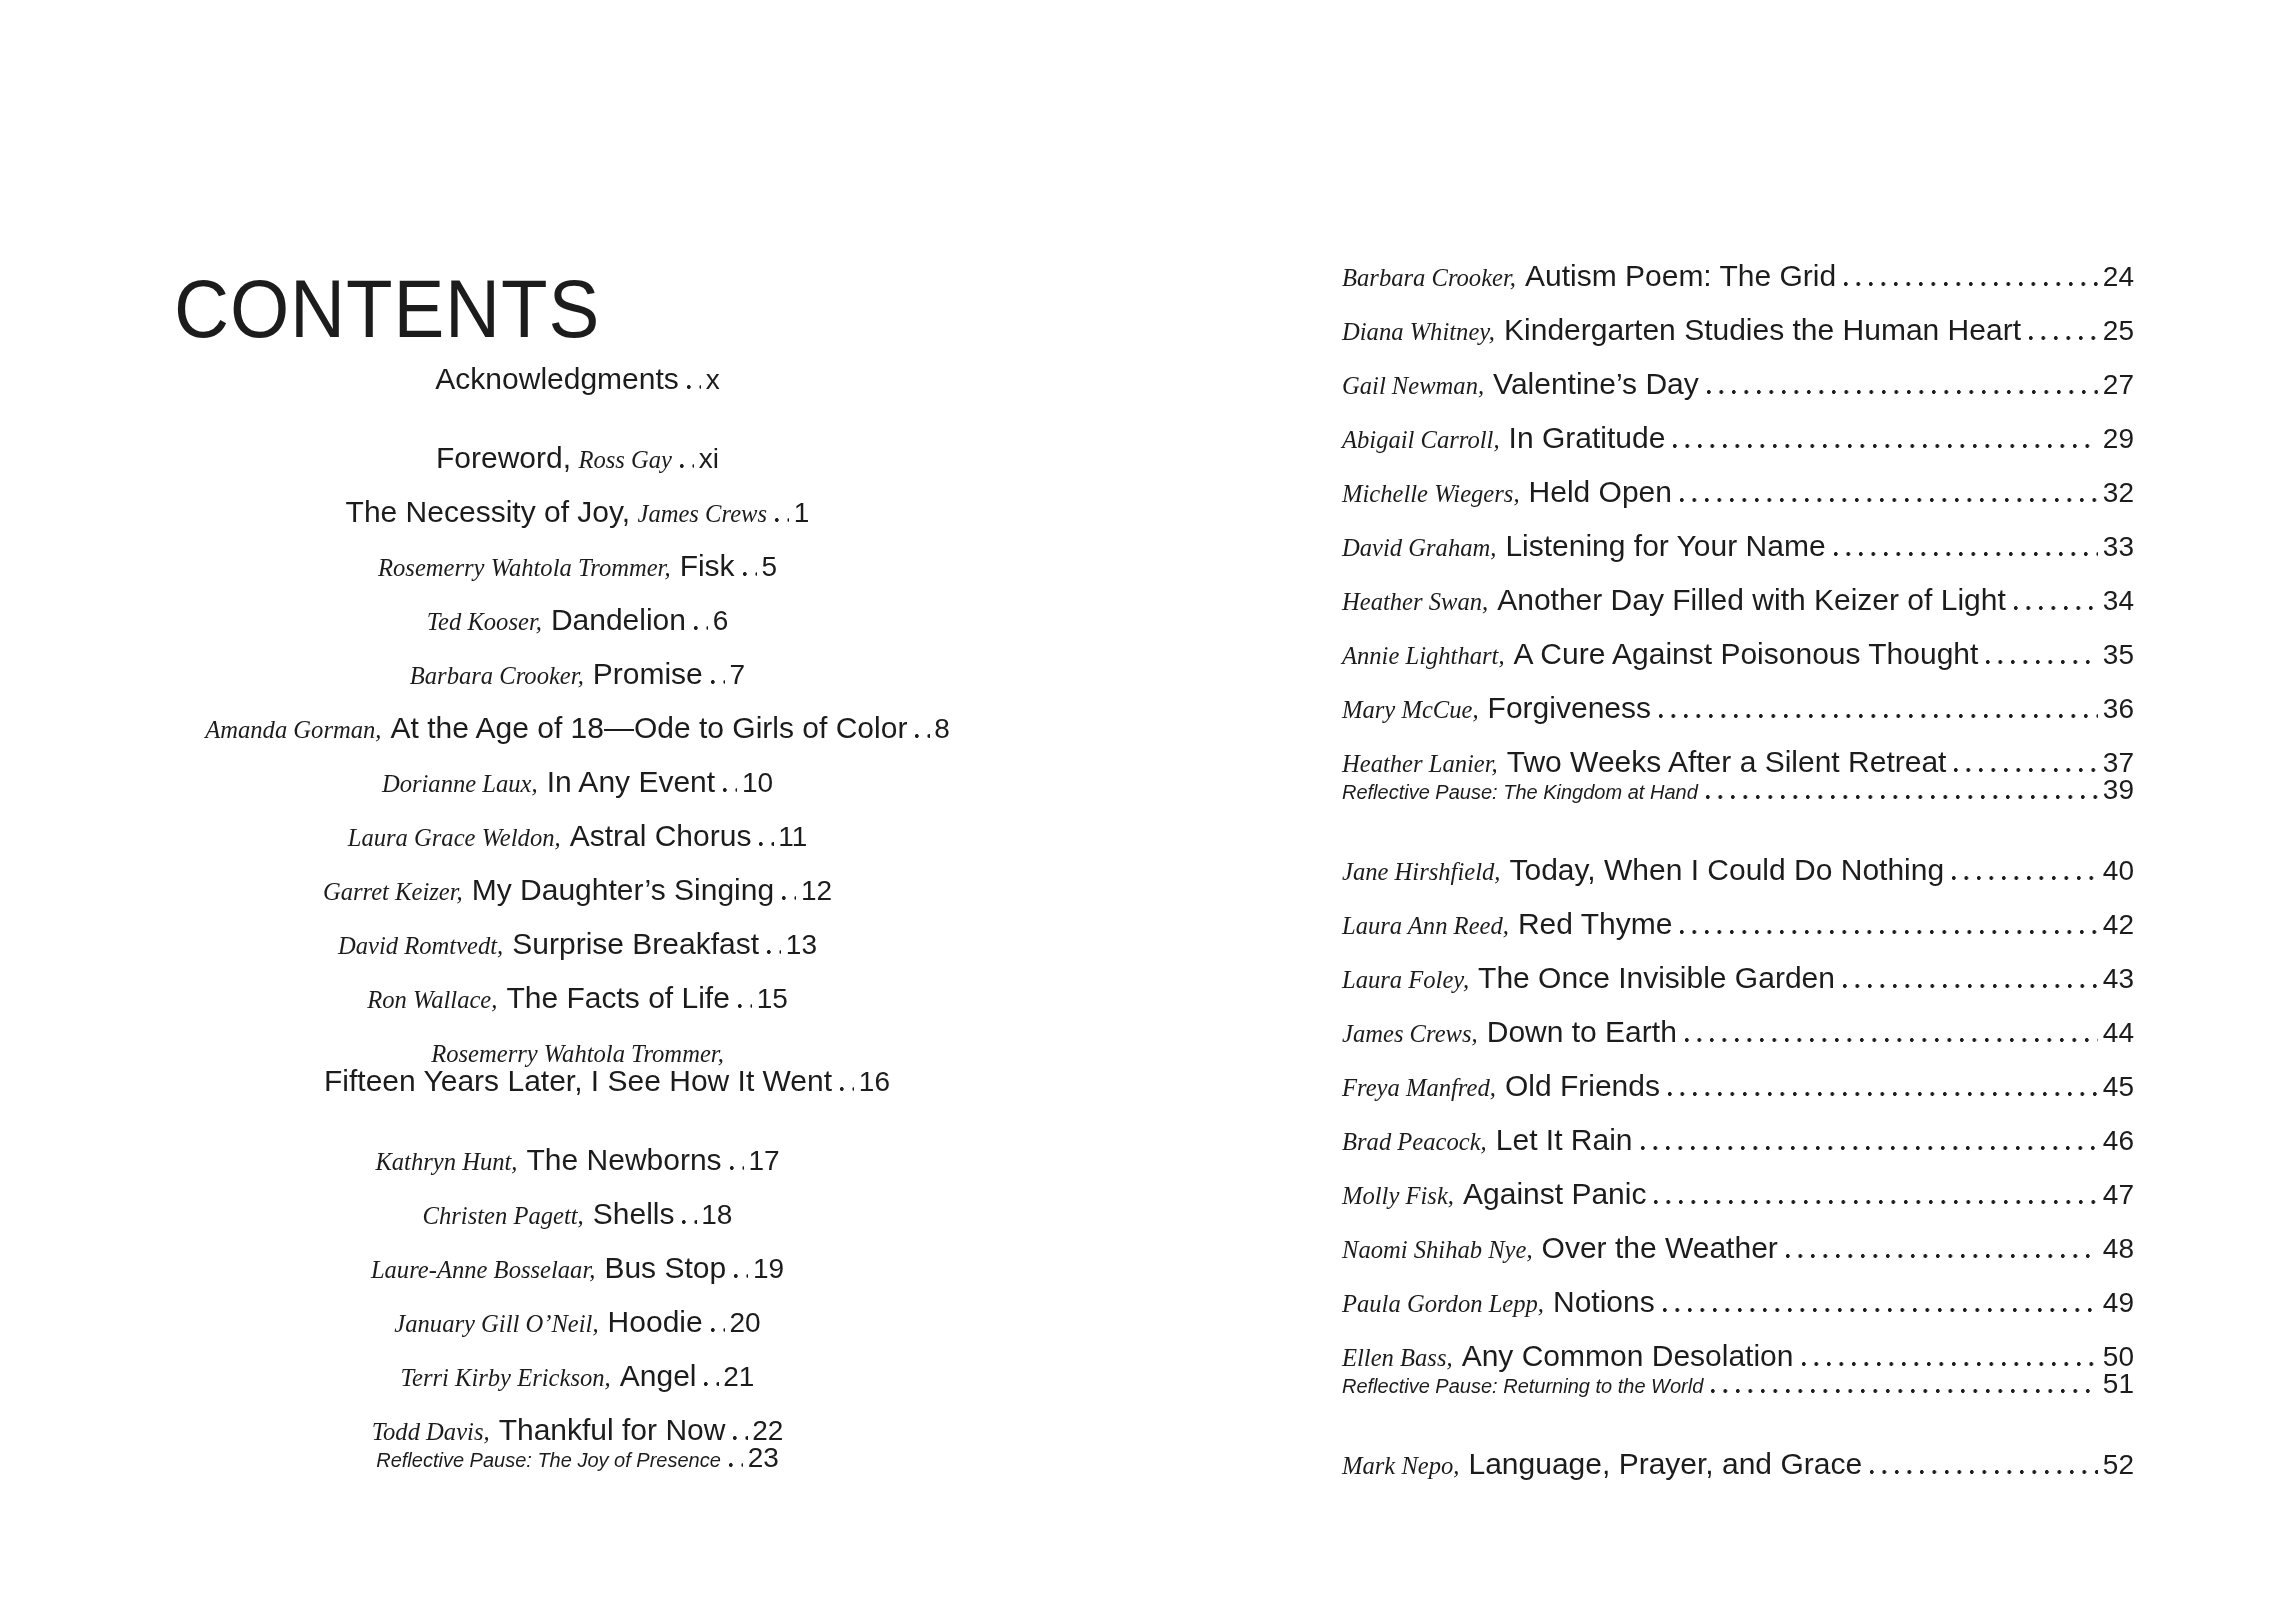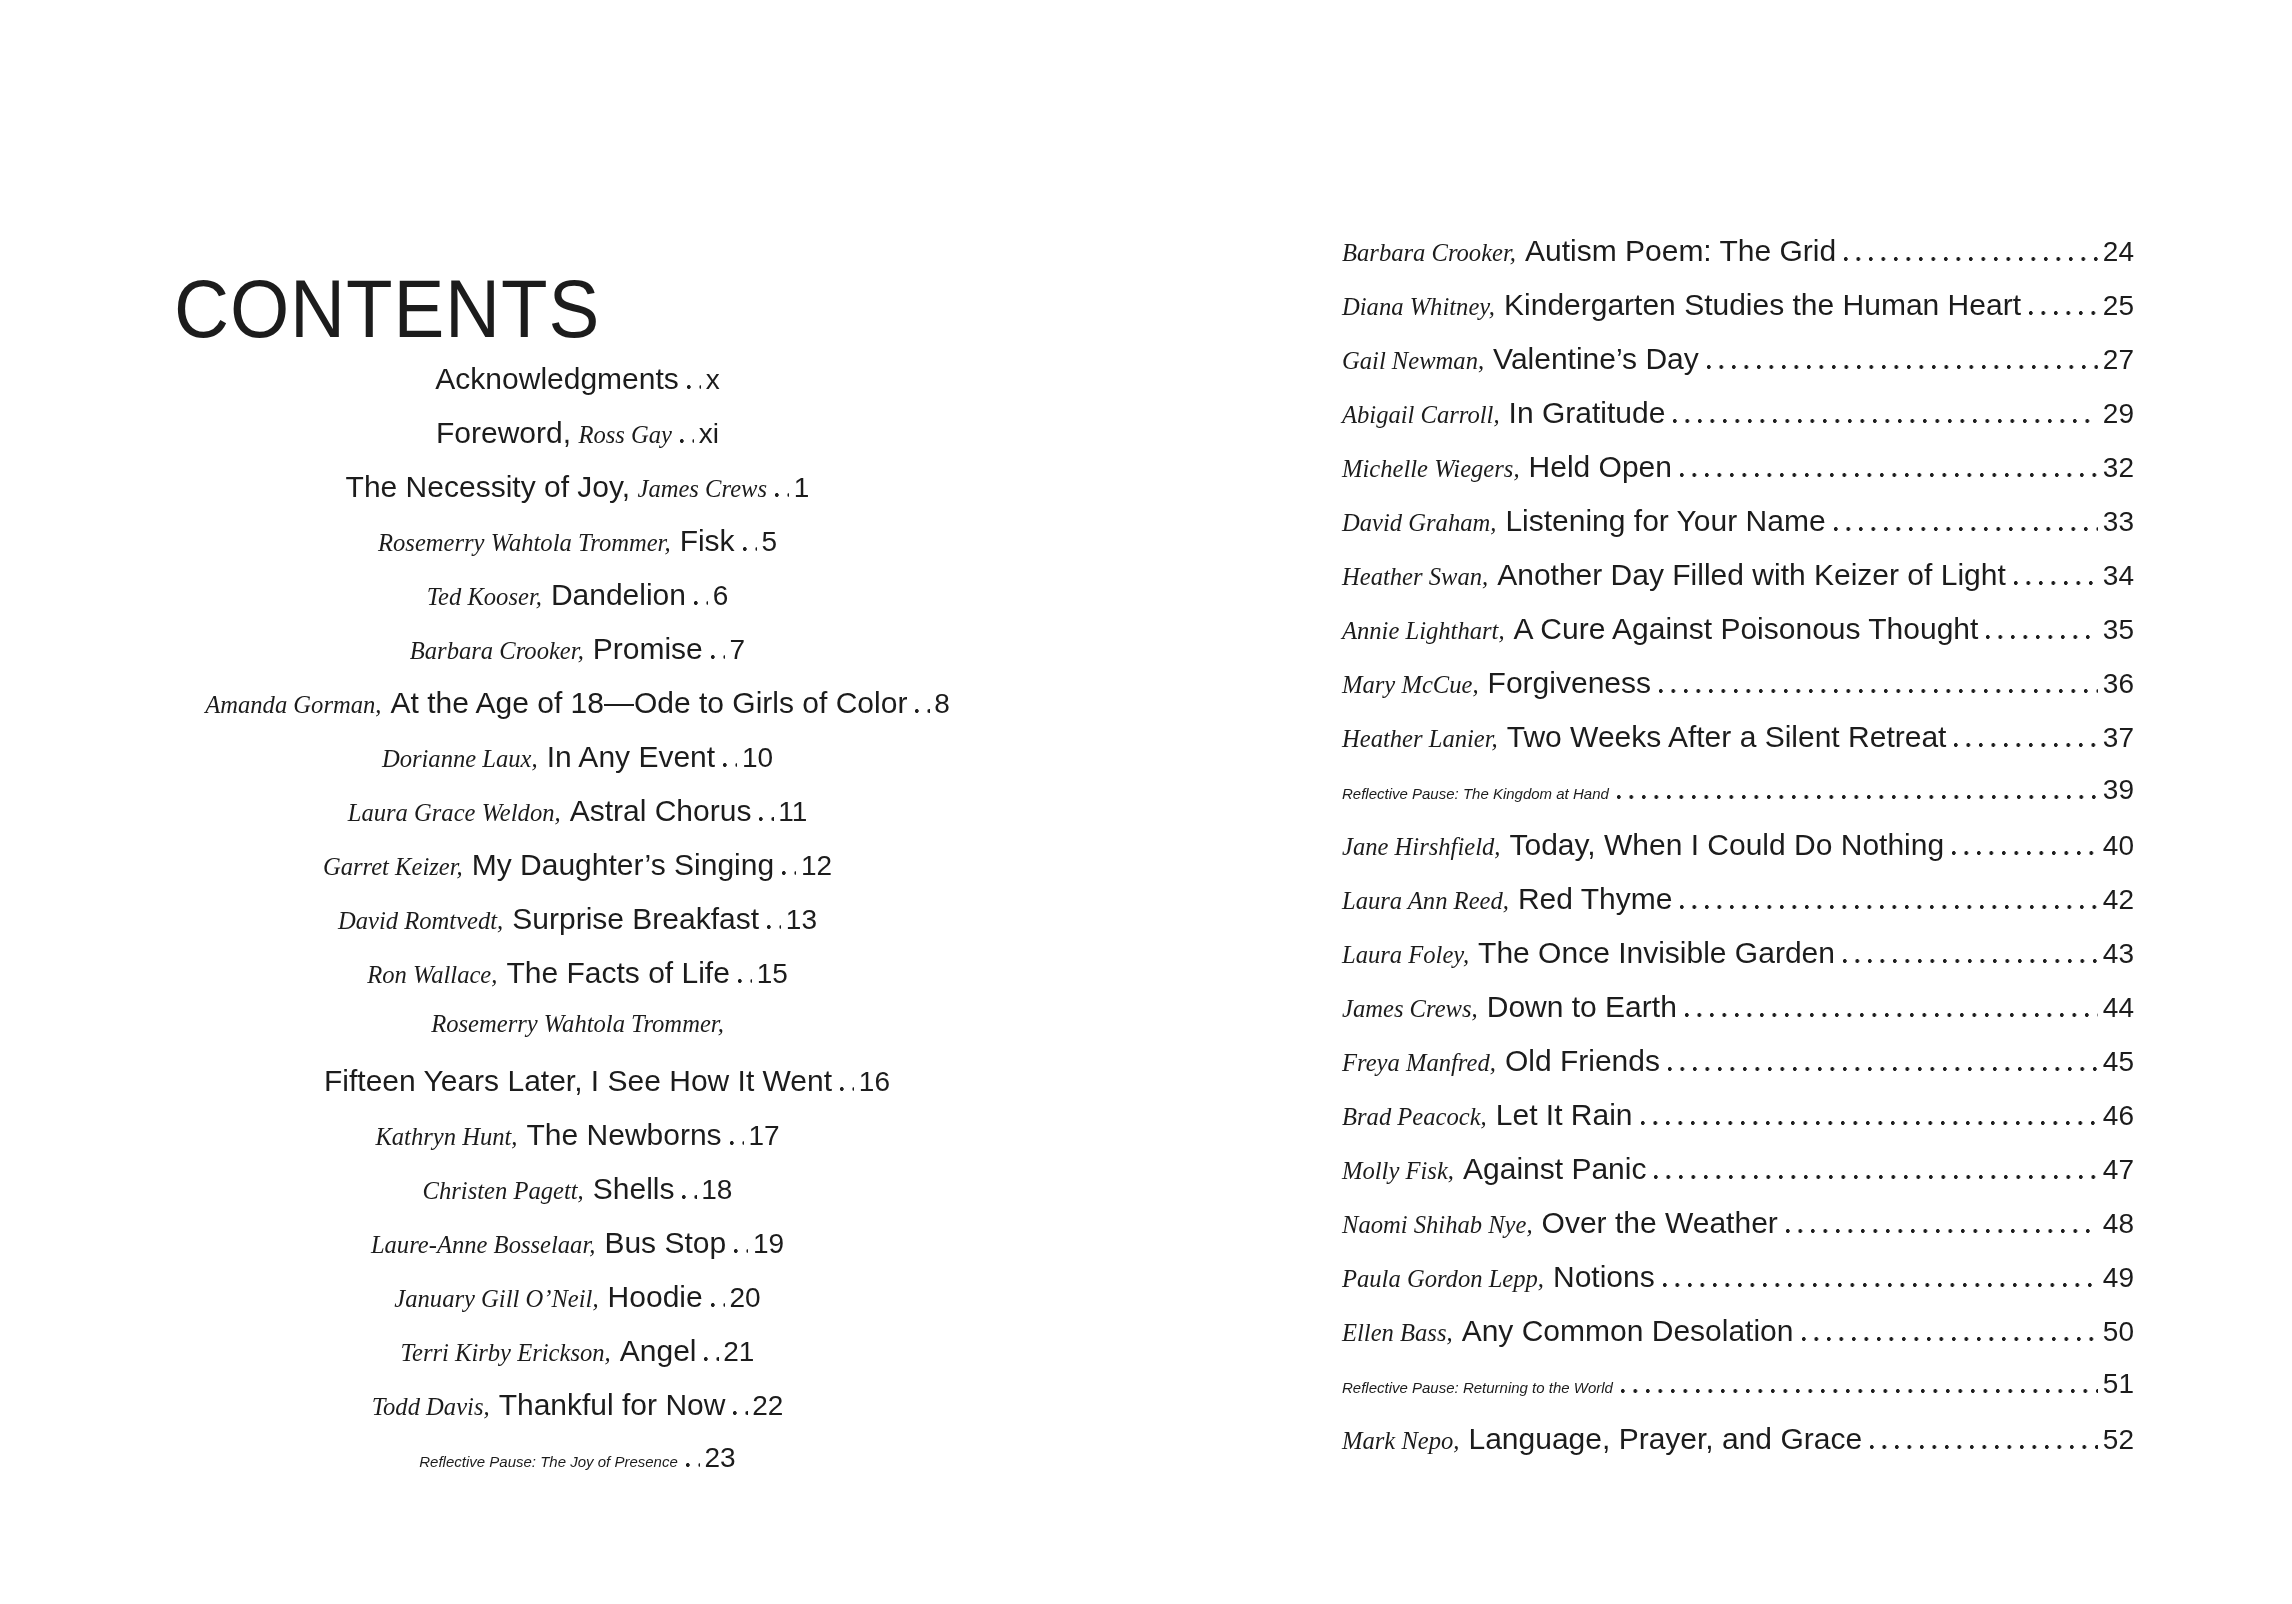--- a/index.html
+++ b/index.html
@@ -61,25 +61,26 @@
     font-size: 30px;
     line-height: 1;
     color: #1c1c1c;
   }
   .seg-serif {
     font-family: "Liberation Serif", serif;
     font-style: italic;
     font-size: 24.6px;
     line-height: 1;
     color: #1c1c1c;
+    margin-top: 30px;
   }
   .seg-sansit {
     font-family: "Liberation Sans", sans-serif;
     font-style: italic;
-    font-size: 15px;
+    font-size: 20px;
     line-height: 1;
     color: #1c1c1c;
   }
   .seg + .seg {
     margin-left: 0.30em;
   }
   .leader {
     flex: 1;
     min-width: 14.3px;
     height: 3.6px;

